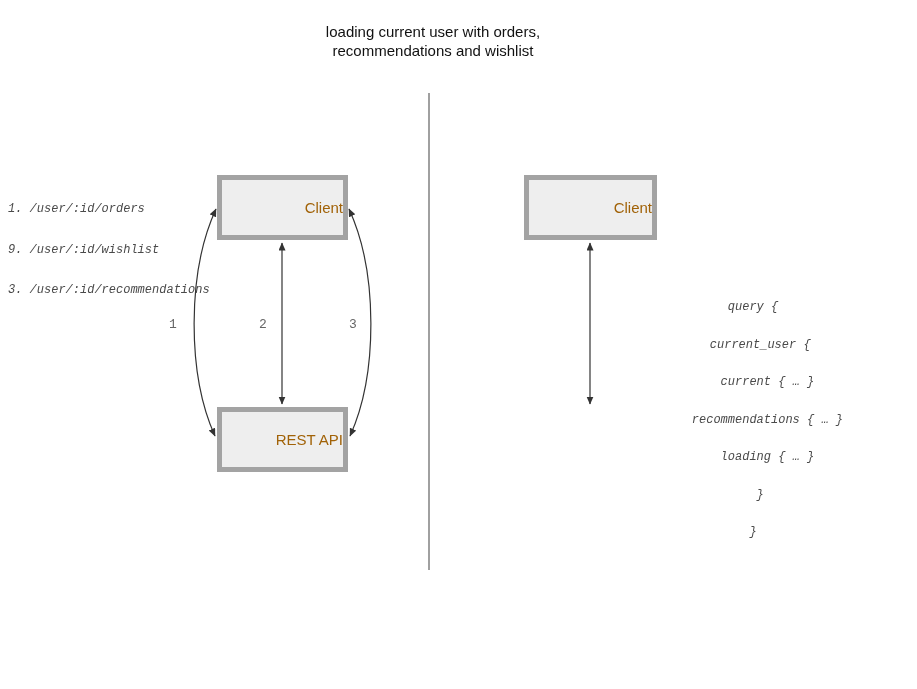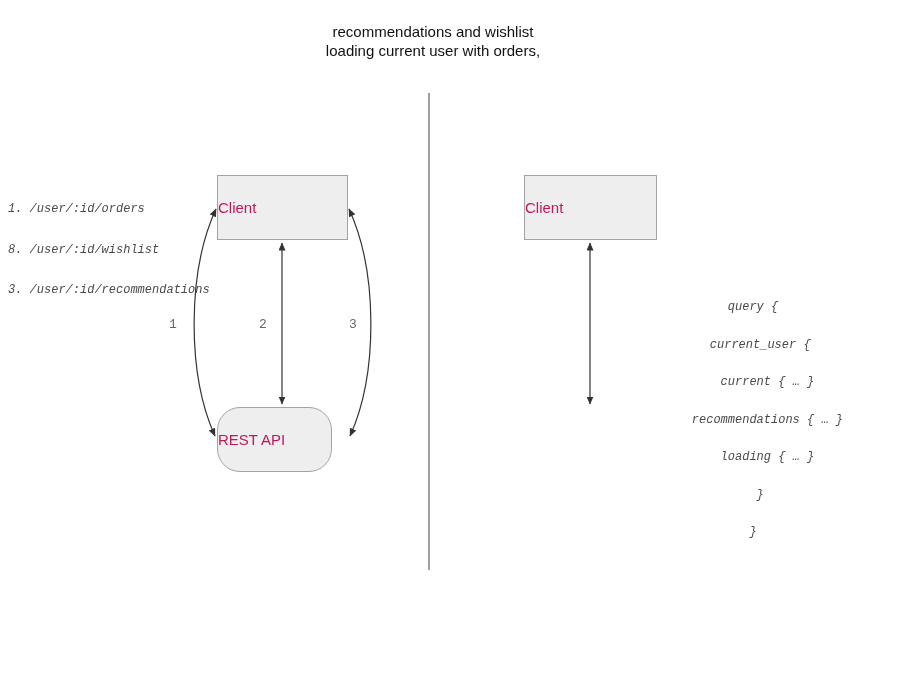--- a/index.html
+++ b/index.html
@@ -15,30 +15,30 @@
     position: absolute;
     left: 233px; top: 22px; width: 400px;
     text-align: center;
     font-size: 15px;
     line-height: 19px;
     color: #111111;
   }
   .node-box {
     position: absolute;
     background: #eeeeee;
-    border: 1px solid #a3a3a3;
+    border: 5px solid #a3a3a3;
     display: flex;
     align-items: center;
-    justify-content: flex-start;
+    justify-content: flex-end;
     font-size: 15px;
-    color: #be185d;
+    color: #a16207;
     box-sizing: border-box;
   }
   .box-client-left  { left: 217px; top: 175px; width: 131px; height: 65px; }
-  .box-rest         { left: 217px; top: 407px; width: 115px; height: 65px; border-radius: 23px; }
+  .box-rest         { left: 217px; top: 407px; width: 131px; height: 65px; }
   .box-client-right { left: 524px; top: 175px; width: 133px; height: 65px; }
   .box-graphql      { left: 524px; top: 407px; width: 133px; height: 65px; }
 
   .mono {
     position: absolute;
     font-family: "Liberation Mono", "DejaVu Sans Mono", monospace;
     font-size: 12px;
     line-height: 13.5px;
     color: #4a4a4a;
     white-space: pre;
@@ -60,27 +60,27 @@
   .lbl-3 { left: 346px; top: 317px; }
 
   svg.wires { position: absolute; left: 0; top: 0; pointer-events: none; }
 </style>
 </head>
 <body>
 
 <div class="stage">
 
   <div class="title">
+    <div>loading current user with orders,</div>
     <div>recommendations and wishlist</div>
-    <div>loading current user with orders,</div>
   </div>
 
   <div class="mono endpoints">
     <div>1. /user/:id/orders</div>
-    <div>8. /user/:id/wishlist</div>
+    <div>9. /user/:id/wishlist</div>
     <div>3. /user/:id/recommendations</div>
   </div>
 
   <div class="node-box box-client-left">
     <span>Client</span>
   </div>
 
   <div class="node-box box-rest">
     <span>REST API</span>
   </div>

